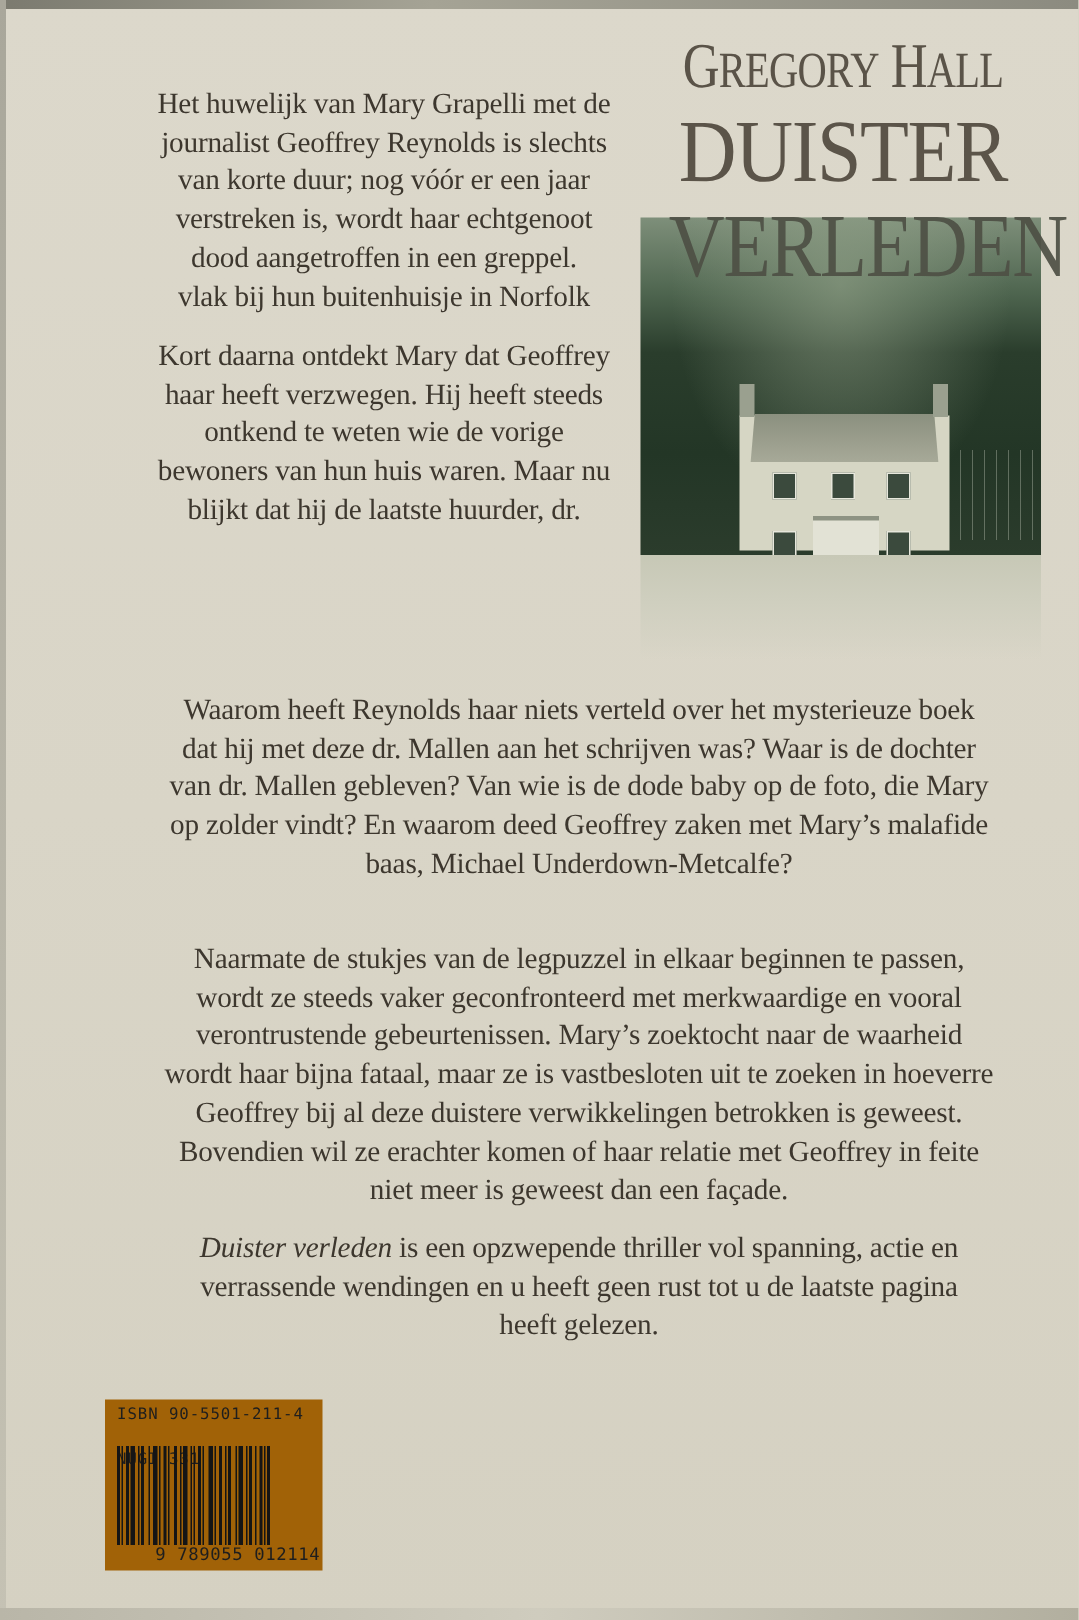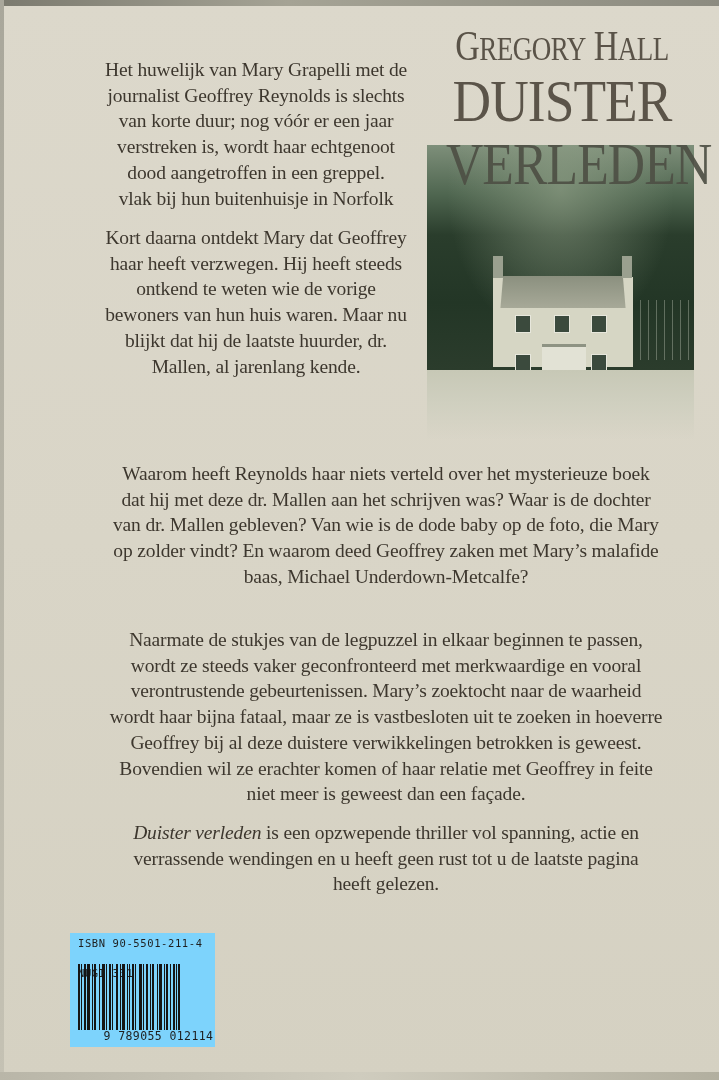--- a/index.html
+++ b/index.html
@@ -85,21 +85,21 @@
     }
     .verleden {
       position: absolute; left: 427px; top: 134px; width: 270px; text-align: center;
       font-size: 60px; color: #4e5045; line-height: 60px;
       transform: scaleX(0.86); transform-origin: top center;
       white-space: nowrap; letter-spacing: -1px; opacity: 0.92;
     }
 
     .barcode-box {
       position: absolute; left: 70px; top: 933px; width: 145px; height: 114px;
-      background: #7dd3fc;
+      background: #a16207;
     }
     .isbn, .nugi {
       position: absolute; left: 8px; font-family: "DejaVu Sans Mono", monospace;
       font-size: 10.5px; color: #1e1e1e; letter-spacing: 0.6px;
     }
     .isbn { top: 4px; }
     .nugi { top: 17px; margin-top: 17px; }
     .bars {
       position: absolute; left: 8px; top: 31px; width: 129px; height: 66px;
       display: flex; align-items: stretch;
@@ -148,21 +148,20 @@
   <span class="line">dood aangetroffen in een greppel.</span>
   <span class="line">vlak bij hun buitenhuisje in Norfolk</span>
 </p>
 
 <p class="para p2">
   <span class="line">Kort daarna ontdekt Mary dat Geoffrey</span>
   <span class="line">haar heeft verzwegen. Hij heeft steeds</span>
   <span class="line">ontkend te weten wie de vorige</span>
   <span class="line">bewoners van hun huis waren. Maar nu</span>
   <span class="line">blijkt dat hij de laatste huurder, dr.</span>
-  <span class="line">Mallen, al jarenlang kende.</span>
 </p>
 
 <p class="para p3">
   <span class="line">Waarom heeft Reynolds haar niets verteld over het mysterieuze boek</span>
   <span class="line">dat hij met deze dr. Mallen aan het schrijven was? Waar is de dochter</span>
   <span class="line">van dr. Mallen gebleven? Van wie is de dode baby op de foto, die Mary</span>
   <span class="line">op zolder vindt? En waarom deed Geoffrey zaken met Mary’s malafide</span>
   <span class="line">baas, Michael Underdown-Metcalfe?</span>
 </p>
 

